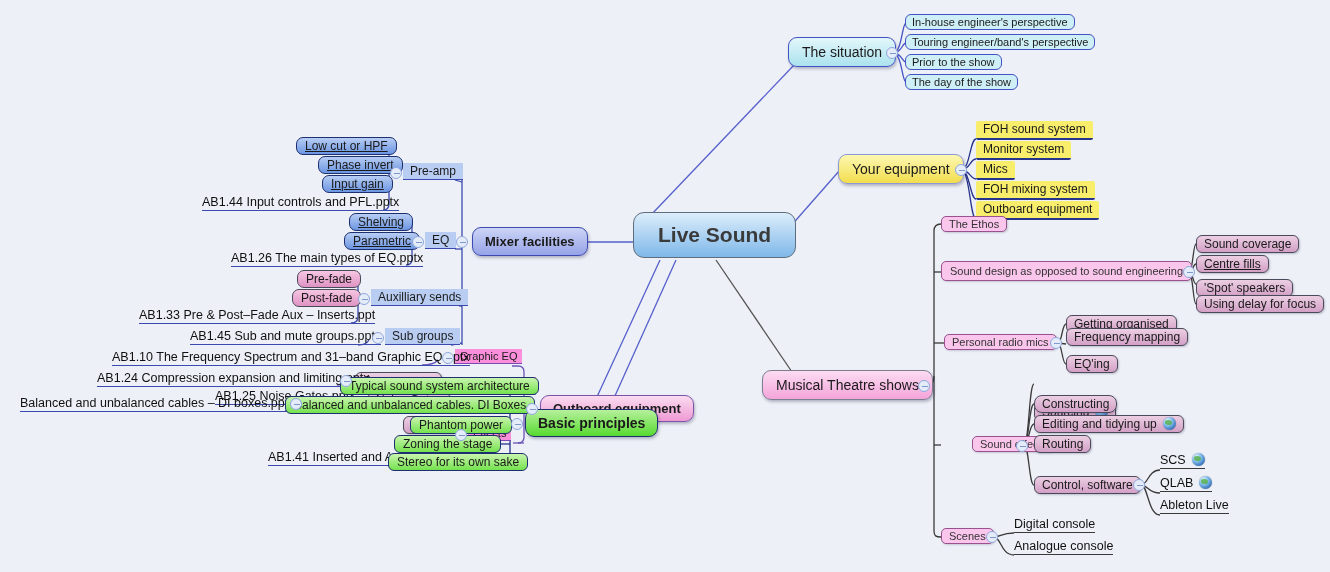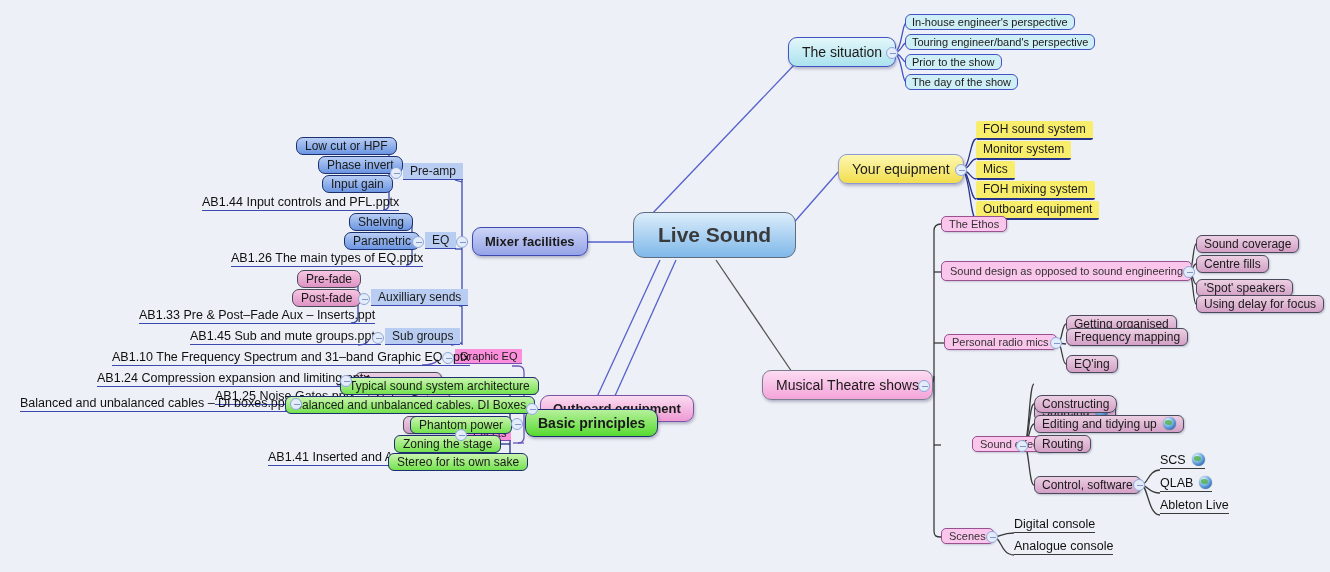--- a/index.html
+++ b/index.html
@@ -12,21 +12,21 @@
   .center-node{font-size:21px;font-weight:bold;color:#3a3a3a;background:linear-gradient(#dcedfb,#7fb8e9);border:1.6px solid #5f6e7e;border-radius:11px;padding:10px 24px;z-index:4;}
   .cyan-main{background:linear-gradient(#e3f7fa,#abe2ee);border-color:#4352c4;}
   .yellow-main{background:linear-gradient(#fdf8b2,#f2dd4d);border-color:#8d98d4;}
   .pink-main{background:linear-gradient(#fcdcf2,#f4a4da);border-color:#7d7d92;}
   .lav-main{background:linear-gradient(#ccd4f6,#96a3e7);border-color:#3b49b0;font-weight:bold;font-size:13px;padding:6px 12px;}
   .outb-main{background:linear-gradient(#fadcf0,#ee9ad4);border-color:#7a55a8;font-weight:bold;font-size:13px;padding:5px 12px;z-index:4;}
   .green-main{background:linear-gradient(#b6f09c,#57da30);border-color:#1c2f6e;font-weight:bold;font-size:14px;padding:5px 12px;z-index:6;}
   
   .cyan-child{background:#cdeff5;border:1.2px solid #4352c4;border-radius:6px;padding:1px 6px;font-size:11px;}
   .yellow-child{background:#f8ee6c;border-bottom:2px solid #27348b;border-radius:2px;padding:1px 7px 2px;font-size:12px;}
-  .blue-box{background:linear-gradient(#b7cdf4,#6c96e2);border:1.3px solid #1c2f6e;border-radius:7px;padding:1px 8px;font-size:12px;}
+  .blue-box{background:linear-gradient(#b7cdf4,#6c96e2);border:1.3px solid #1c2f6e;border-radius:7px;padding:1px 8px;font-size:12px;text-decoration:underline;}
   .pinkbox{background:linear-gradient(#f6c6e2,#df93c4);border:1.3px solid #4a4a5a;border-radius:7px;padding:1px 8px;font-size:12px;}
   .mauve{background:linear-gradient(#eccfe3,#d3a0c6);border:1.2px solid #4a4a5a;border-radius:6px;padding:1px 7px;font-size:12px;box-shadow:1px 1px 2px rgba(40,40,80,.25);}
   .rightpink{background:#fbc6ec;border:1.2px solid #99518f;border-radius:5px;padding:1px 7px;font-size:11px;color:#333;box-shadow:1px 1px 2px rgba(40,40,80,.2);}
   .blue-label{background:#b9cdf3;padding:1px 7px;font-size:12px;border-bottom:1.5px solid #3b49b0;}
   .pink-label{background:#fb8fdc;padding:1px 5px;font-size:11px;border-bottom:1.5px solid #7a4ab0;}
   .green-box{background:linear-gradient(#c9f5ae,#74e24e);border:1.3px solid #1c2f6e;border-radius:6px;padding:1px 8px;font-size:12px;z-index:5;}
   .attach{font-size:12.5px;color:#101010;border-bottom:1.5px solid #3b49b0;padding-bottom:1px;}
   .attach-dark{border-bottom-color:#3a3a3a;}
   .z2{z-index:2;}
   
@@ -170,21 +170,21 @@
 <div class="node yellow-child" style="left:976px;top:161px;">Mics</div>
 <div class="node yellow-child" style="left:976px;top:181px;">FOH mixing system</div>
 <div class="node yellow-child" style="left:976px;top:201px;">Outboard equipment</div>
 
 <div class="node main pink-main" style="left:762px;top:370px;">Musical Theatre shows</div>
 <div class="minus" style="left:918px;top:380px;"></div>
 <div class="node rightpink" style="left:941px;top:216px;">The Ethos</div>
 <div class="node rightpink" style="left:941px;top:261px;padding:3px 8px;">Sound design as opposed to sound engineering</div>
 <div class="minus" style="left:1183px;top:266px;"></div>
 <div class="node mauve" style="left:1196px;top:235px;">Sound coverage</div>
-<div class="node mauve" style="left:1196px;top:255px;">Centre fills</div>
+<div class="node mauve" style="left:1196px;top:255px;text-decoration:underline;">Centre fills</div>
 <div class="node mauve" style="left:1196px;top:279px;">'Spot' speakers</div>
 <div class="node mauve" style="left:1196px;top:295px;">Using delay for focus</div>
 
 <div class="node rightpink" style="left:944px;top:334px;">Personal radio mics</div>
 <div class="minus" style="left:1050px;top:337px;"></div>
 <div class="node mauve" style="left:1066px;top:315px;">Getting organised</div>
 <div class="node mauve" style="left:1066px;top:328px;text-align:right;">Frequency mapping</div>
 <div class="node mauve" style="left:1066px;top:355px;">EQ'ing</div>
 
 <div class="node rightpink" style="left:972px;top:436px;">Sound effects</div>

